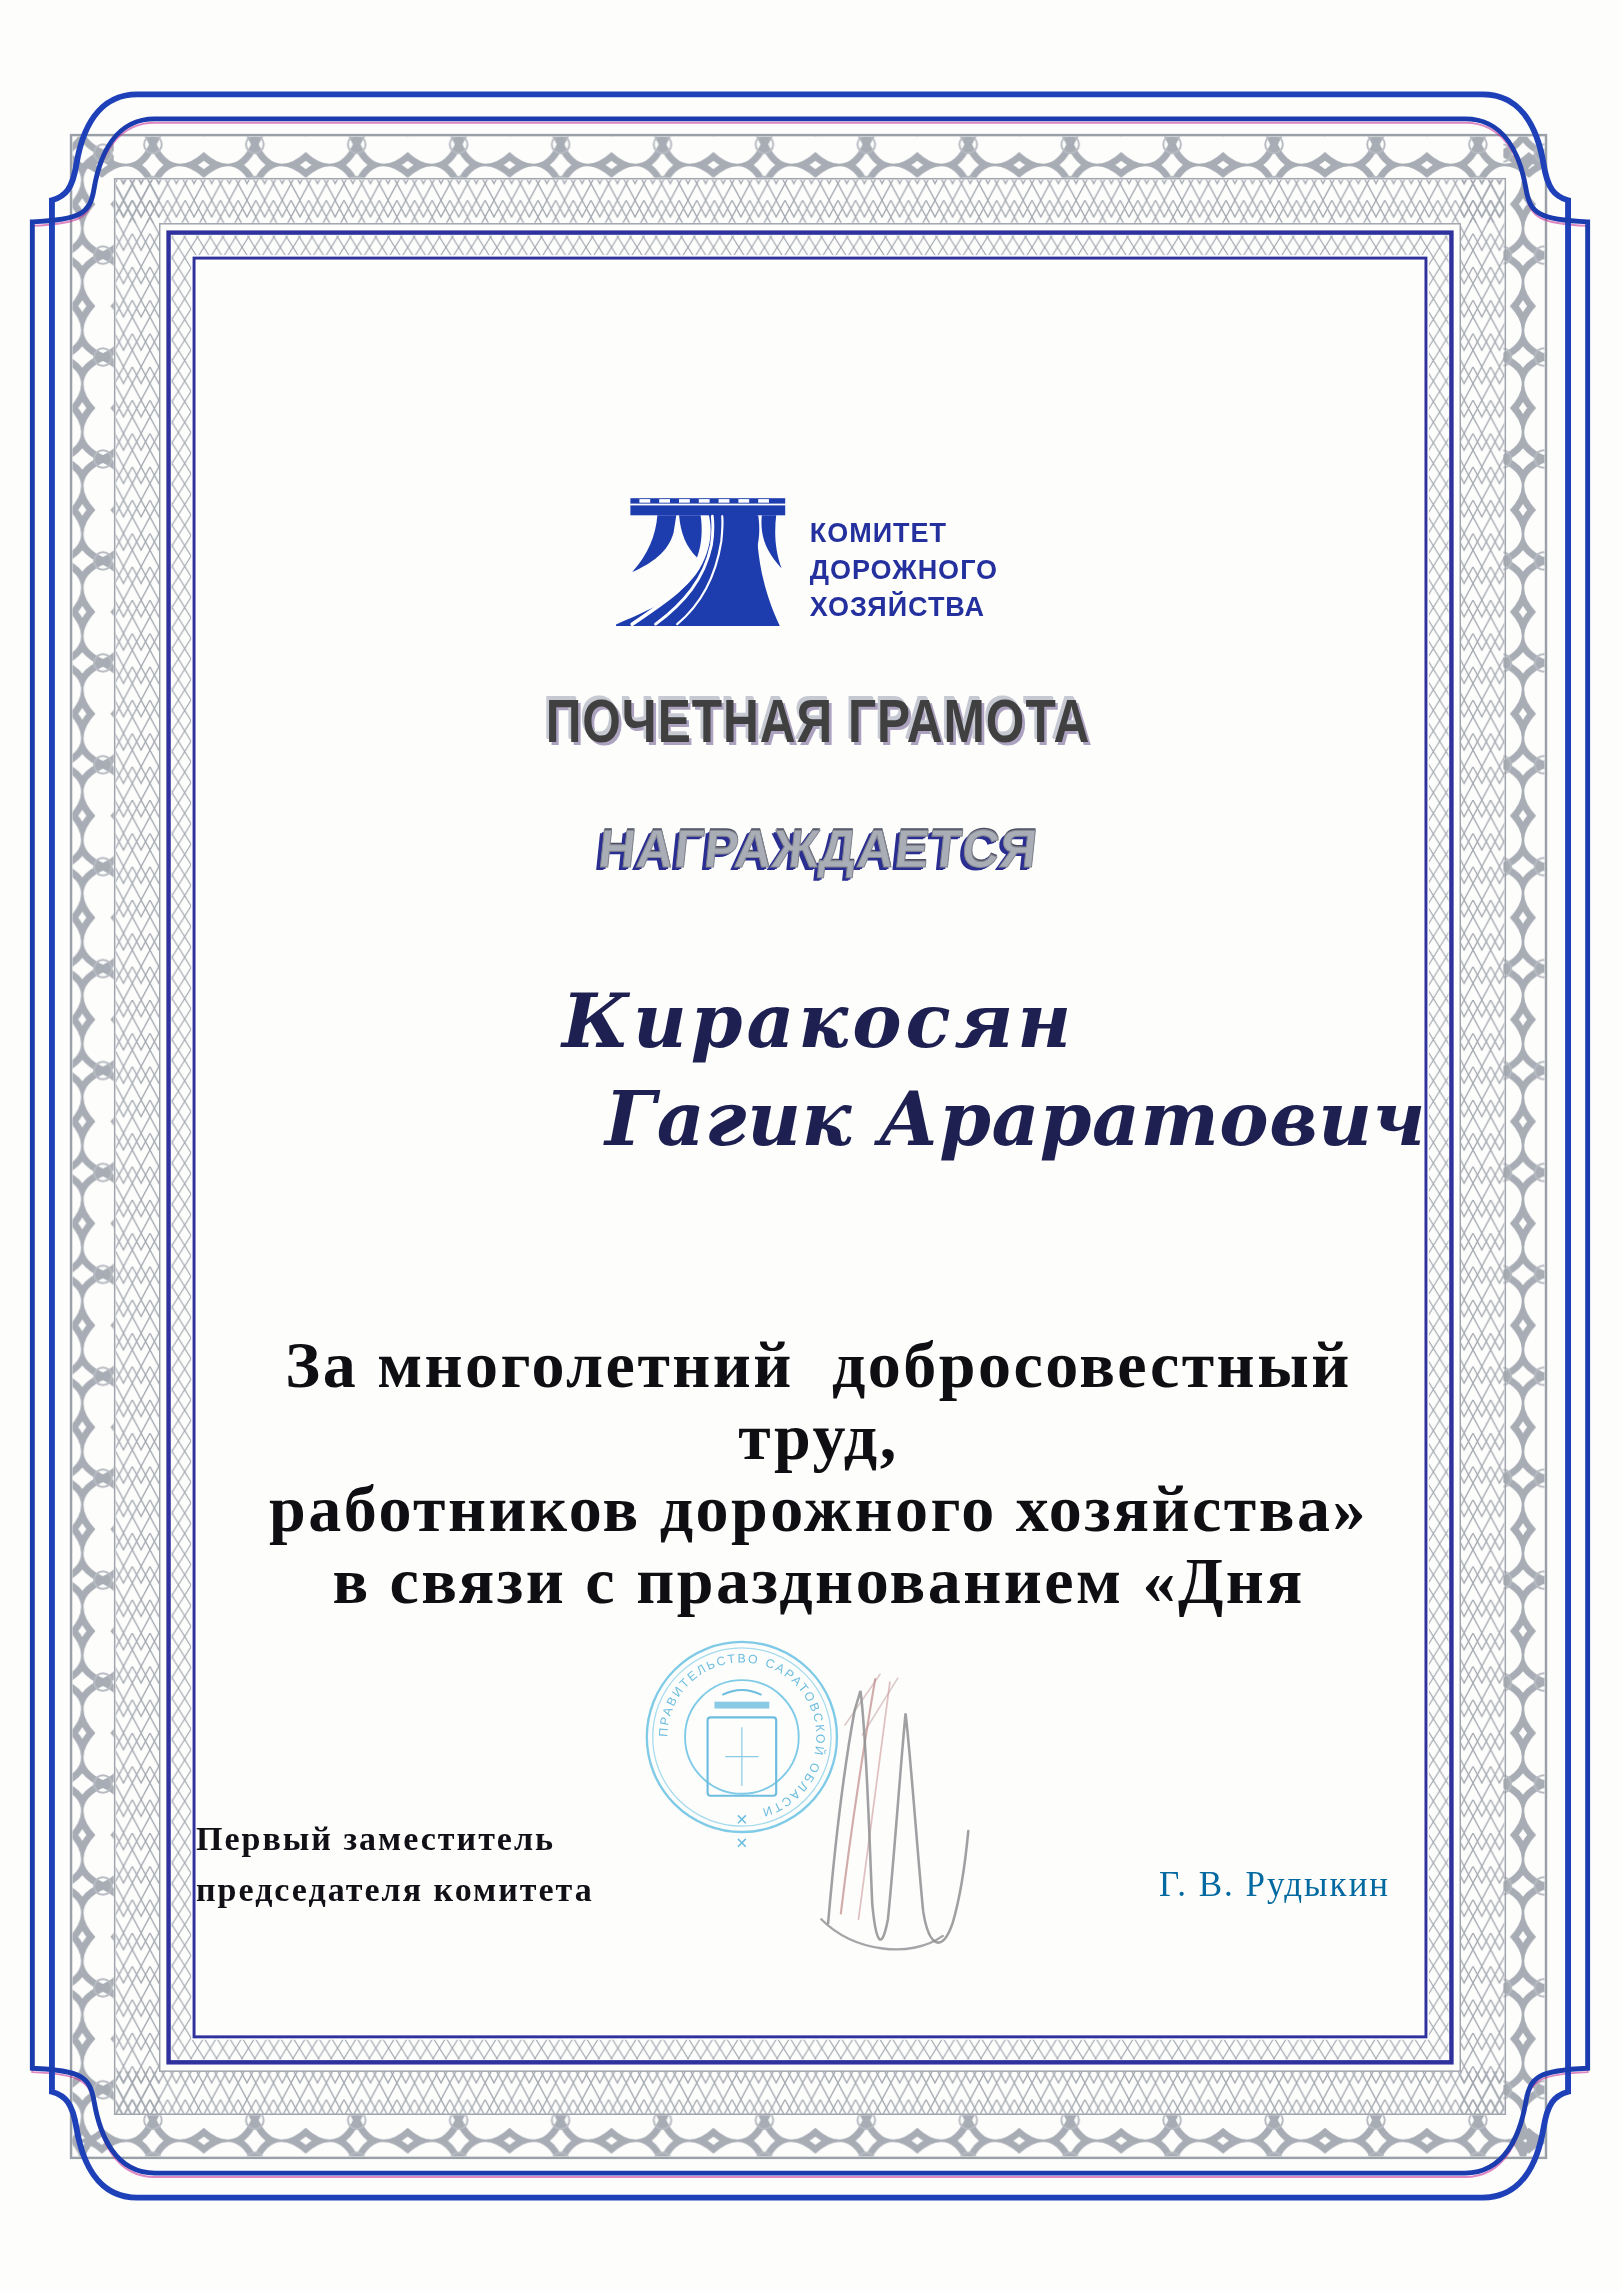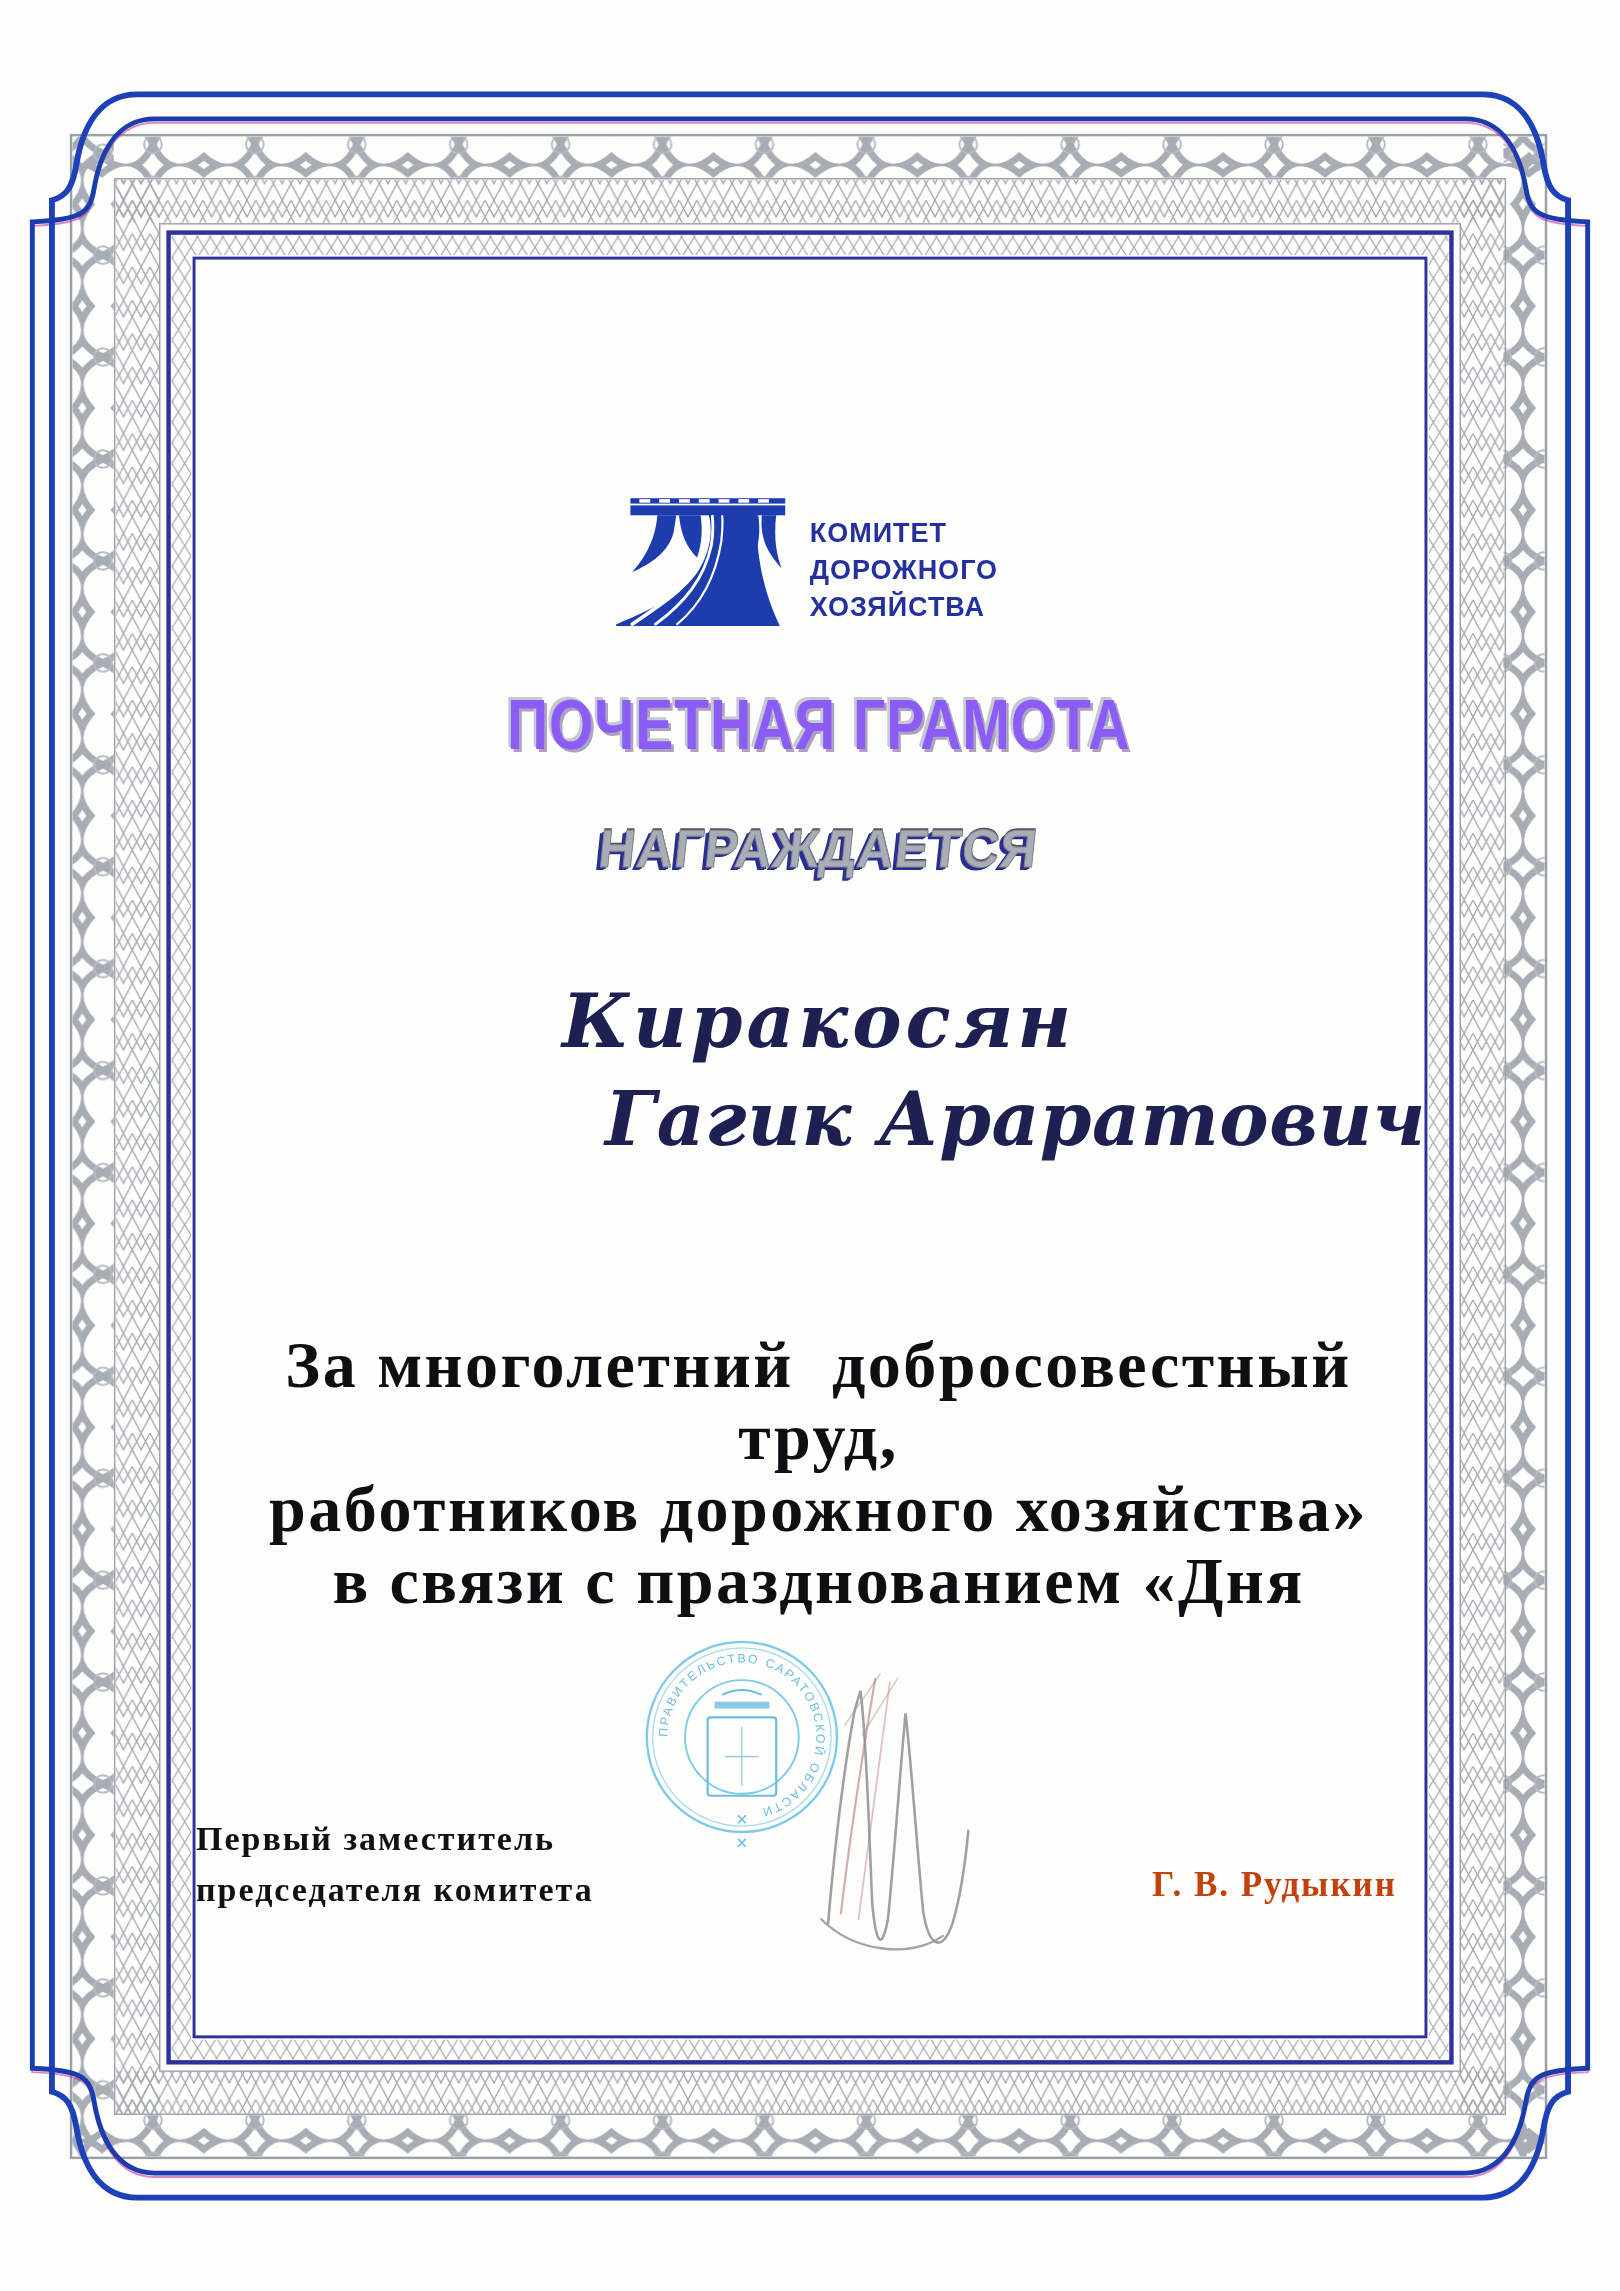--- a/index.html
+++ b/index.html
@@ -7,21 +7,21 @@
         font-family:"Liberation Serif",serif;}
   .frame-svg{position:absolute;left:0;top:0;z-index:1;}
   .content{position:absolute;left:0;top:0;width:1620px;height:2292px;z-index:2;}
 
   .logo-block{position:absolute;left:616px;top:484px;width:421px;height:142px;display:flex;align-items:flex-end;}
   .logo-icon{width:180px;height:135px;flex:0 0 auto;}
   .logo-text{margin-left:13.7px;padding-top:13.7px;font-family:"Liberation Sans",sans-serif;
              font-weight:bold;font-size:27px;line-height:37px;color:#23309e;letter-spacing:1px;}
 
   .title{position:absolute;left:211px;top:689px;width:1215px;text-align:center;
-         font-family:"Liberation Sans",sans-serif;font-weight:bold;font-size:62px;color:#8b5cf6;white-space:nowrap;}
+         font-family:"Liberation Sans",sans-serif;font-weight:bold;font-size:54px;color:#404040;white-space:nowrap;}
   .title .stretch{display:inline-block;transform:scale(0.92,1.14);transform-origin:center;
          text-shadow:-2.9px -2.9px 0 #c6c9d2,-2px -2px 0 #c6c9d2,2.9px 2.9px 0 rgba(74,52,120,0.45);letter-spacing:1px;}
 
   .subtitle{position:absolute;left:211px;top:819px;width:1215px;text-align:center;
             font-family:"Liberation Sans",sans-serif;font-weight:bold;font-size:51px;color:#a9adb6;white-space:nowrap;}
   .subtitle .stretch{display:inline-block;transform:skewX(-6deg) scale(1,1.05);transform-origin:center;
             letter-spacing:1px;-webkit-text-stroke:1px #83868f;
             text-shadow:-3.9px 2.9px 0 #2a2e91,-2px 2px 0 #2a2e91,0 -2px 0 #4c4f63;}
 
   .recipient{position:absolute;left:211px;top:972px;width:1215px;text-align:center;
@@ -30,21 +30,21 @@
   .recipient .line1{letter-spacing:3.9px;}
   .recipient .line2{letter-spacing:0.5px;text-align:right;}
 
   .citation{position:absolute;left:211px;top:1329px;width:1215px;text-align:center;
             font-weight:bold;font-size:66px;line-height:72px;color:#0e0e13;letter-spacing:2.5px;}
   .citation div{white-space:pre-wrap;}
 
   .sig-left{position:absolute;left:196px;top:1813px;width:510px;text-align:left;
             font-weight:bold;font-size:34px;line-height:51px;color:#101016;letter-spacing:2px;}
   .sig-right{position:absolute;left:1098px;top:1865px;width:353px;text-align:center;
-             font-weight:bold;font-size:35px;color:#c2410c;letter-spacing:2px;}
+             font-weight:normal;font-size:35px;color:#0369a1;letter-spacing:2px;}
 </style>
 </head>
 <body>
 
 <div class="page">
 
   <svg class="frame-svg" width="1620" height="2292" viewBox="0 0 1653 2338">
     <defs>
       <pattern id="latP" width="18" height="34" patternUnits="userSpaceOnUse">
         <path d="M0,0 L18,34 M18,0 L0,34 M9,0 L27,34 M9,0 L-9,34" stroke="#a3a8b0" stroke-width="1.3" fill="none"></path>

